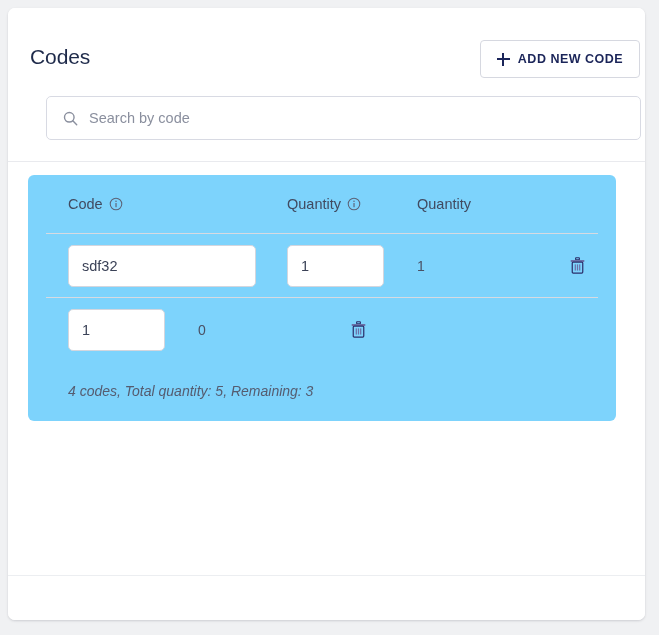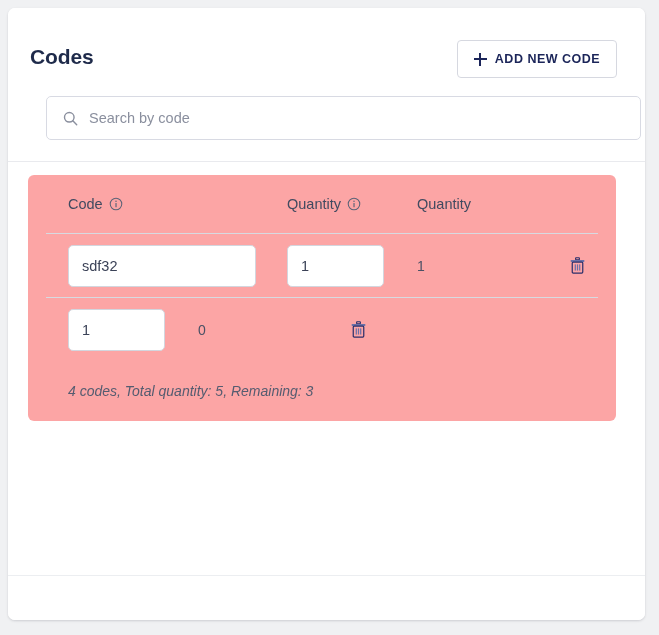--- a/index.html
+++ b/index.html
@@ -34,28 +34,28 @@
     position: relative;
     height: 145px;
     background: #ffffff;
   }
 
   .page-title {
     position: absolute;
     left: 22px;
     top: 37px;
     font-size: 21px;
-    font-weight: 700;
+    font-weight: 400;
     letter-spacing: -0.1px;
     color: #1e2a4a;
   }
 
   .add-code-btn {
     position: absolute;
-    right: 28px;
+    right: 5px;
     top: 32px;
     width: 160px;
     height: 38px;
     background: #ffffff;
     border: 1px solid #d6d8e0;
     border-radius: 4px;
     display: flex;
     align-items: center;
     justify-content: center;
     gap: 8px;
@@ -119,21 +119,21 @@
     height: 1px;
     background: #e9eaee;
   }
 
   
   .table-panel {
     position: absolute;
     left: 20px;
     top: 167px;
     width: 588px;
-    background: #fca5a5;
+    background: #7dd3fc;
     border-radius: 6px;
     padding: 0 18px 22px 18px;
   }
 
   .table-head {
     display: flex;
     align-items: center;
     height: 58px;
     padding-left: 22px;
   }

